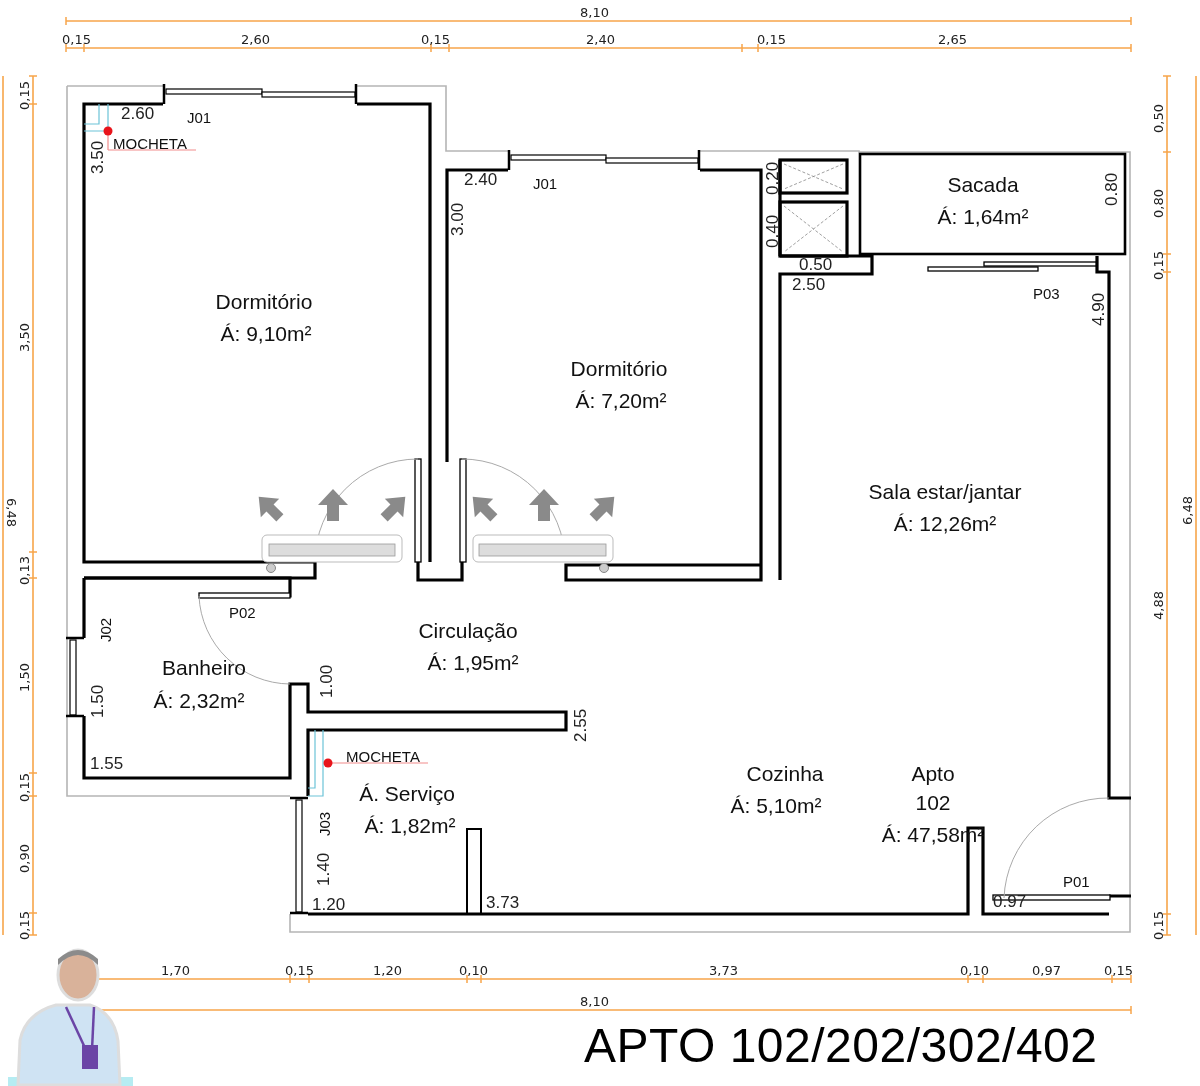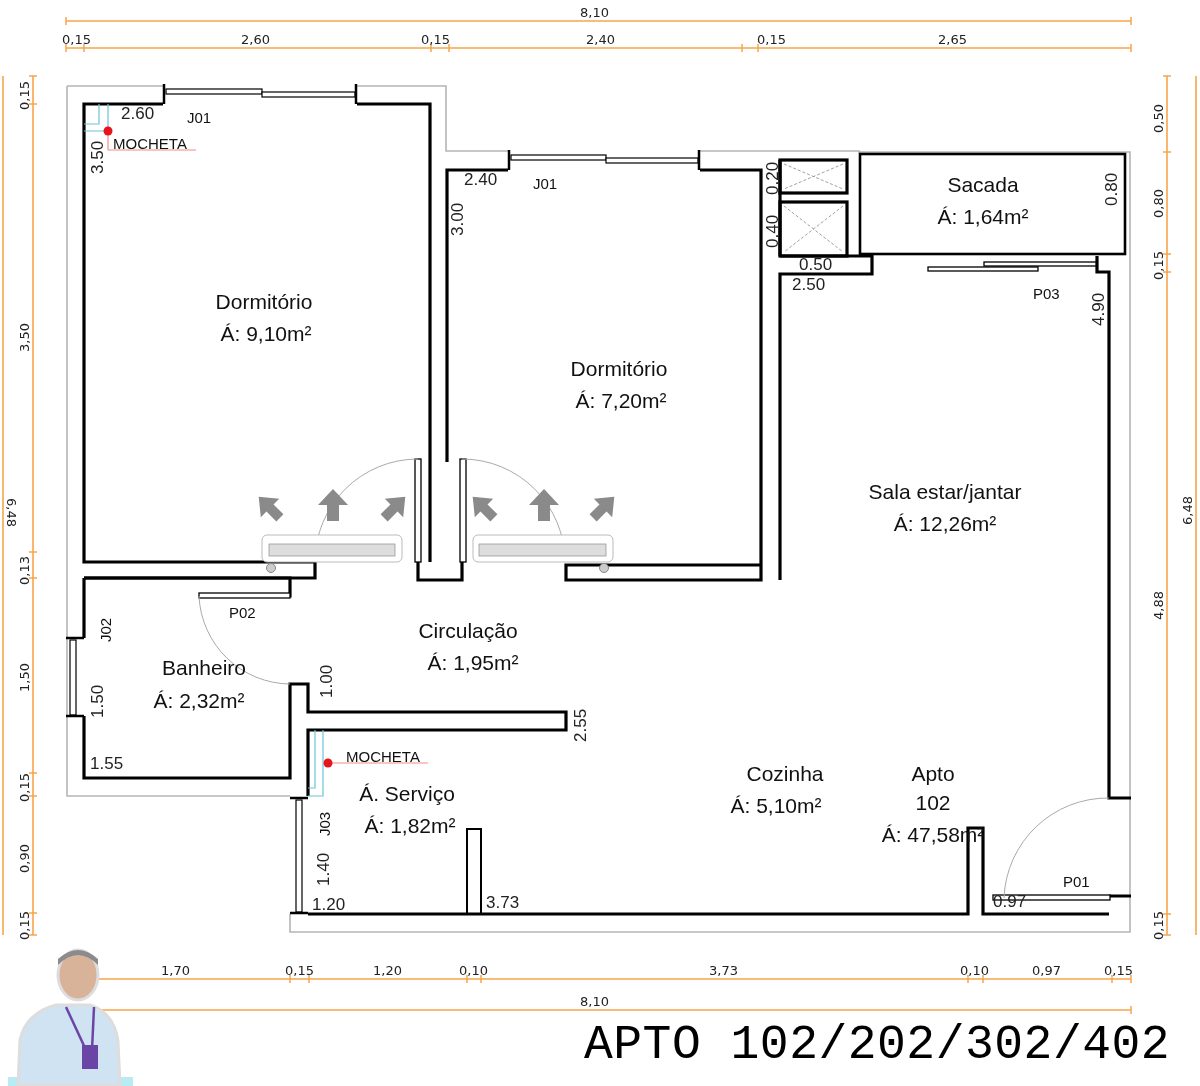--- a/index.html
+++ b/index.html
@@ -2,21 +2,21 @@
 <html><head>
 <meta charset="utf-8">
 <style>
   html,body{margin:0;padding:0;background:#fff;}
   body{width:1200px;height:1086px;position:relative;overflow:hidden;font-family:"Liberation Sans",sans-serif;}
   svg{position:absolute;left:0;top:0;}
   .dim{font-family:"DejaVu Sans",sans-serif;font-size:13px;fill:#222;}
   .lbl{font-family:"Liberation Sans",sans-serif;font-size:21px;fill:#111;}
   .sm{font-family:"Liberation Sans",sans-serif;font-size:15px;fill:#111;}
   .meas{font-family:"Liberation Sans",sans-serif;font-size:17px;fill:#222;}
-  .title{position:absolute;left:584px;top:1018px;font-family:Liberation Mono, monospace;font-size:48px;color:#000;letter-spacing:0.5px;white-space:nowrap;}
+  .title{position:absolute;left:584px;top:1018px;font-family:Liberation Sans, sans-serif;font-size:48px;color:#000;letter-spacing:0.5px;white-space:nowrap;}
   .person{position:absolute;left:8px;top:945px;width:130px;height:141px;}
 </style>
 </head>
 <body>
 
 <svg width="1200" height="1086" viewBox="0 0 1200 1086">
 
   <g stroke="#f7a54a" stroke-width="1.6">
     <line x1="66" y1="21" x2="1131" y2="21"></line>
     <line x1="66" y1="48" x2="1131" y2="48"></line>

